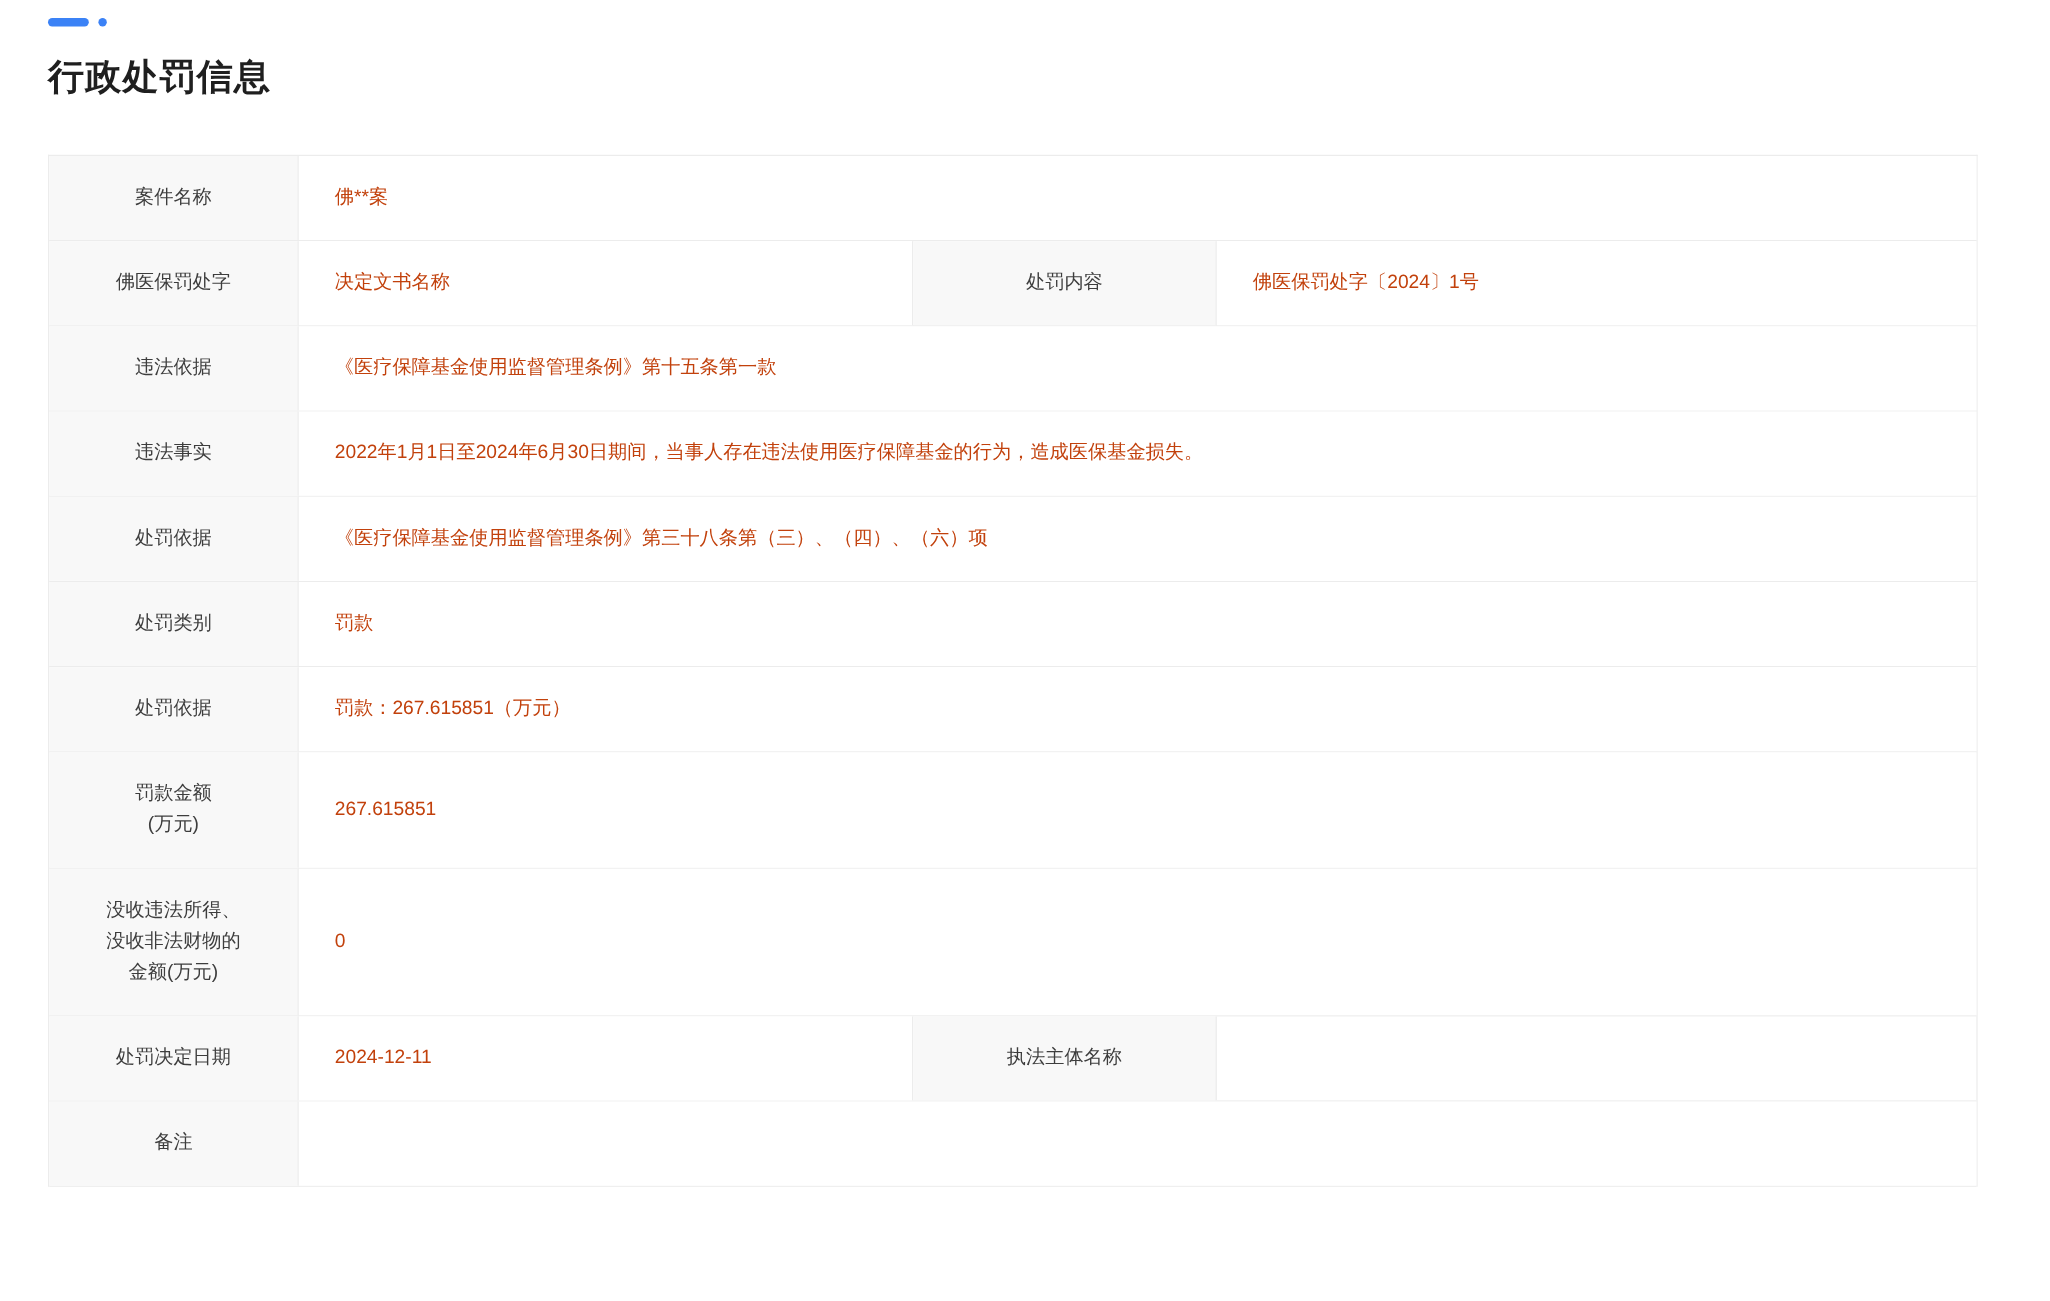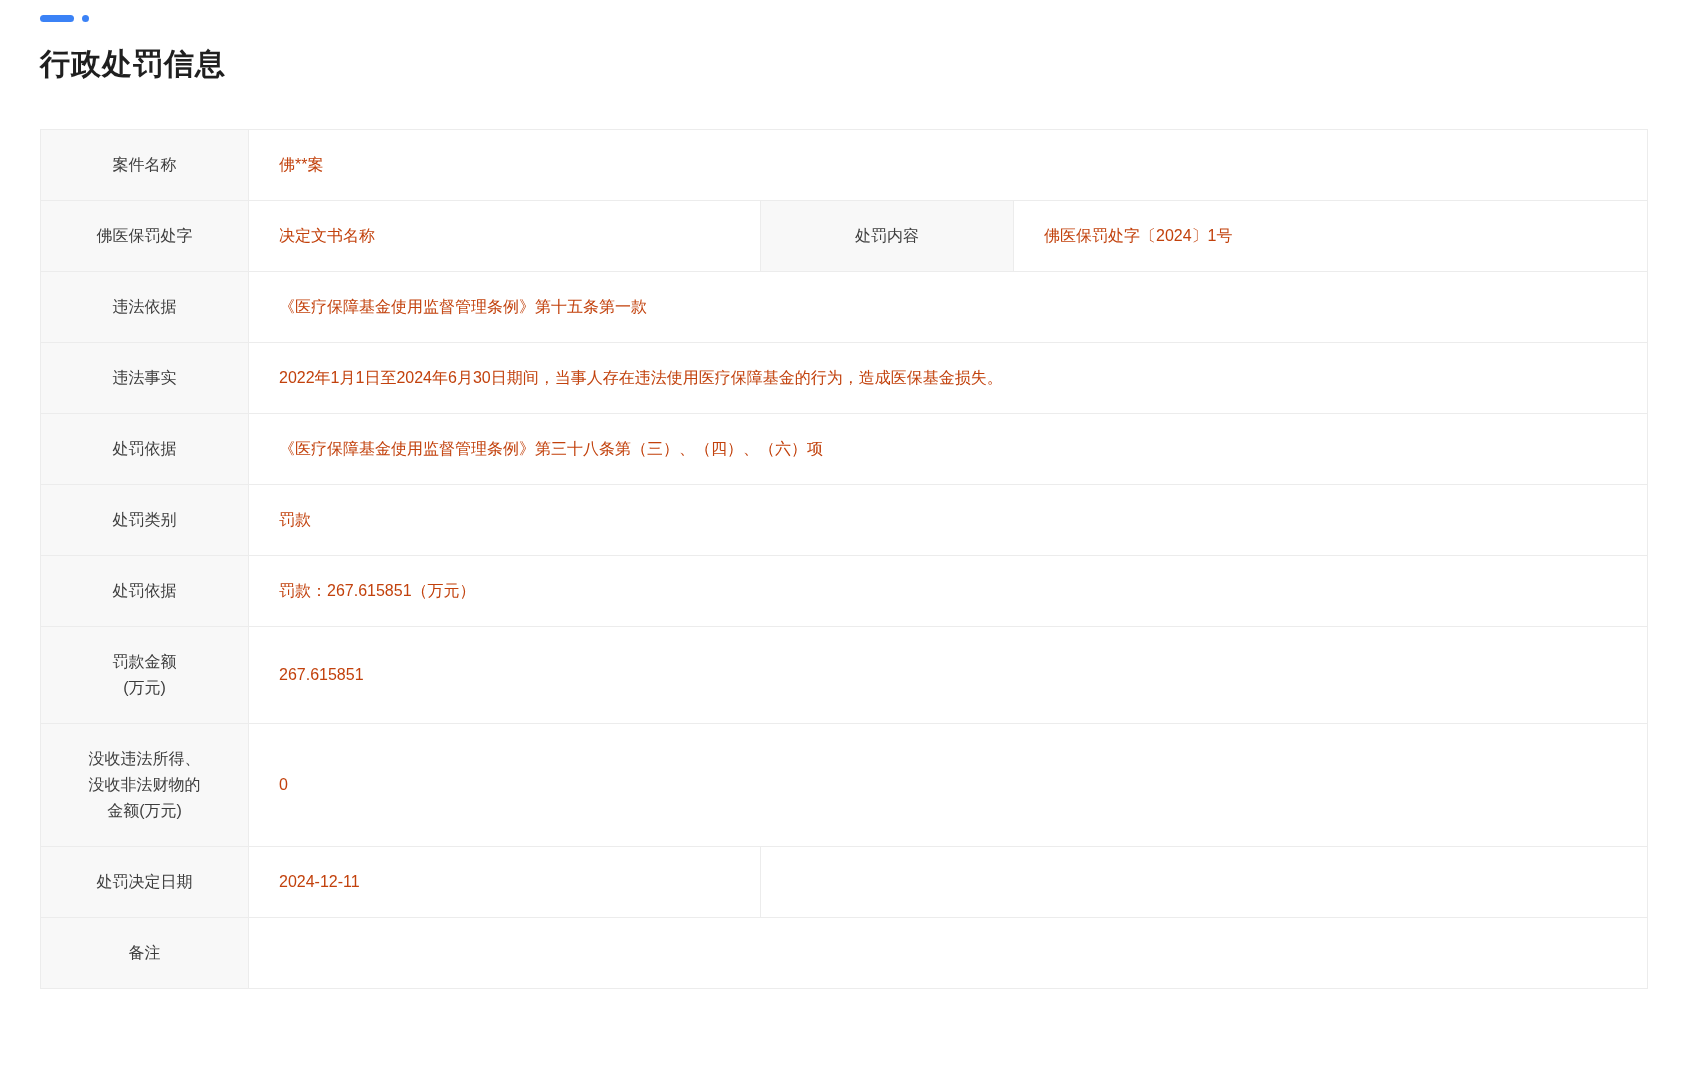--- a/index.html
+++ b/index.html
@@ -108,19 +108,20 @@
   <div class="t-row">
     <div class="cell cell-label">没收违法所得、
 没收非法财物的
 金额(万元)</div>
     <div class="cell cell-value">0</div>
   </div>
 
   <div class="t-row">
     <div class="cell cell-label">处罚决定日期</div>
     <div class="cell cell-value fixed1">2024-12-11</div>
+    <div class="cell cell-label second">执法主体名称</div>
   </div>
 
   <div class="t-row">
     <div class="cell cell-label">备注</div>
     <div class="cell cell-value"></div>
   </div>
 </div>
 
 </body></html>

